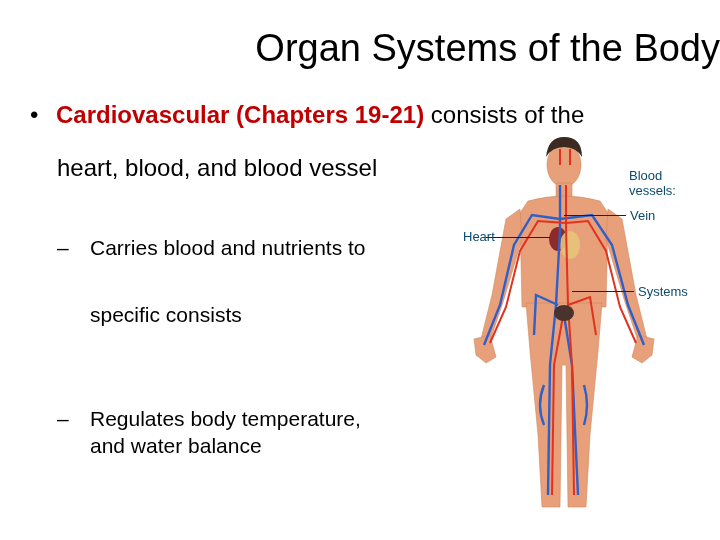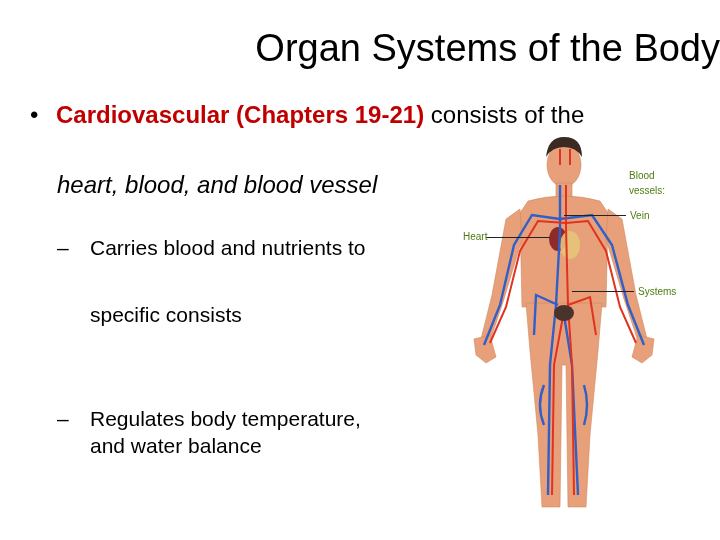--- a/index.html
+++ b/index.html
@@ -3,29 +3,29 @@
 <meta charset="utf-8">
 <style>
   html, body { margin:0; padding:0; }
   body { width:720px; height:540px; background:#ffffff; position:relative; overflow:hidden;
          font-family:"Liberation Sans", "DejaVu Sans", sans-serif; color:#000; }
   .title { position:absolute; left:0; top:24px; width:720px; text-align:right; font-size:38px; line-height:48px; }
   .bullet-line { position:absolute; font-size:24px; line-height:32px; white-space:nowrap; }
   .l1 { left:30px; top:99px; }
   .l1 .dot { display:inline-block; width:26px; }
   .l1 .em { color:#C00000; font-weight:bold;margin-top:20px; }
-  .l1b { left:57px; top:169px;font-style:italic; }
+  .l1b { left:57px; top:152px; }
   .sub { position:absolute; font-size:21px; line-height:28px; white-space:nowrap; }
   .s1 { left:57px; top:234px; }
   .s1b { left:90px; top:301px; }
   .s2 { left:57px; top:367px;margin-top:38px; }
   .s2b { left:90px; top:432px; }
   .dash { display:inline-block; width:33px; }
   .figure { position:absolute; left:440px; top:135px; width:280px; height:400px; background:#ffffff; }
-  .lbl { position:absolute; font-size:10px; line-height:15px; color:#4d7c0f; white-space:nowrap; }
+  .lbl { position:absolute; font-size:13px; line-height:15px; color:#0c4a6e; white-space:nowrap; }
   .lead { position:absolute; height:1px; background:#222; }
 </style>
 </head>
 <body>
 
 <div class="title">Organ Systems of the Body</div>
 
 <div class="bullet-line l1">
   <span class="dot">•</span><span class="em">Cardiovascular (Chapters 19-21)</span><span> consists of the</span>
 </div>

